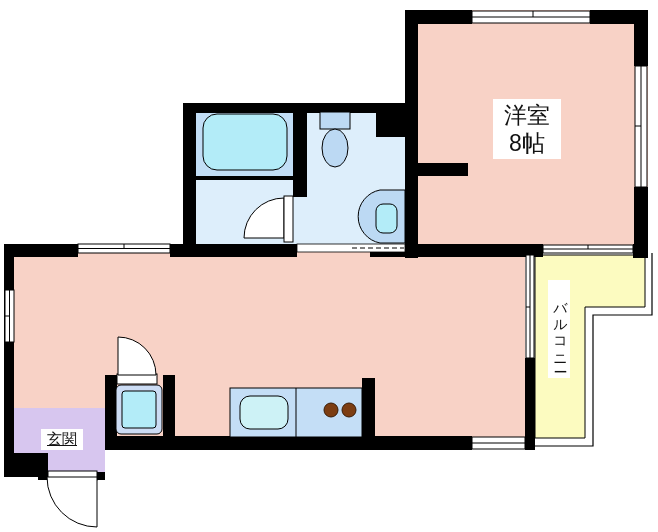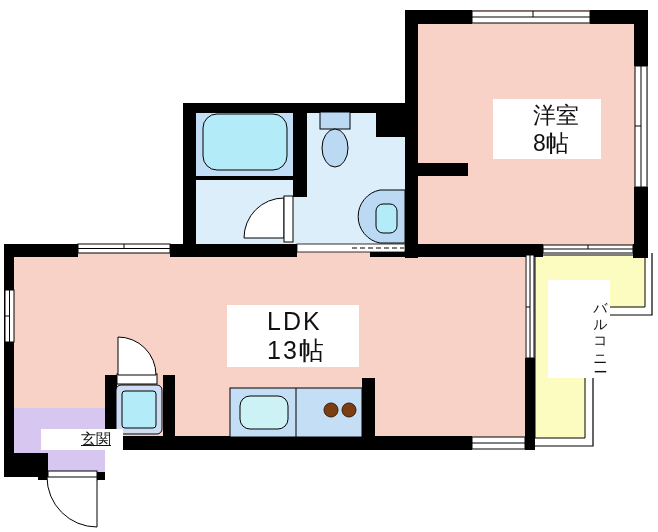--- a/index.html
+++ b/index.html
@@ -14,23 +14,22 @@
   .wall{fill:#000000;stroke:none;}
   .win rect{fill:#ffffff;stroke:#000000;stroke-width:1;}
   .win line{stroke:#000000;stroke-width:1;}
   .door{fill:#ffffff;stroke:#000000;stroke-width:1;}
   .fence{fill:none;stroke:#000000;stroke-width:1.2;}
   .thin{stroke:#000000;stroke-width:1;}
   .room-label{
     position:absolute;
     background:#ffffff;
     color:#111111;
-    display:flex;flex-direction:column;align-items:flex-start;justify-content:center;
+    display:flex;flex-direction:column;align-items:center;justify-content:center;
     text-align:center;
-    padding-left:40px;
   }
   #label-western{left:493px;top:99px;width:68px;height:60px;font-size:23px;line-height:28px;}
   #label-ldk{left:227px;top:305px;width:92px;height:62px;font-size:25px;line-height:29px;letter-spacing:2px;}
   #label-genkan{left:41px;top:429px;width:42px;height:21px;font-size:15px;text-decoration:underline;}
   #label-balcony{
     left:548px;top:280px;width:22px;height:98px;
     font-size:14px;letter-spacing:2px;
     writing-mode:vertical-rl;text-orientation:upright;
     display:block;text-align:center;
   }
@@ -159,24 +158,20 @@
         <circle cx="349" cy="410" r="7" stroke-width="1" stroke="#3a1c06" fill="#7c3d12"></circle>
       </g>
     </g>
   </svg>
 
   <div class="room-label" id="label-western">
     <div>洋室</div>
     <div>8帖</div>
   </div>
 
-  <div class="room-label" id="label-ldk">
-    <div>LDK</div>
-    <div>13帖</div>
-  </div>
 
   <div class="room-label" id="label-genkan">
     <div>玄関</div>
   </div>
 
   <div class="room-label" id="label-balcony">バルコニー</div>
 
 </div>
 
 </body></html>

